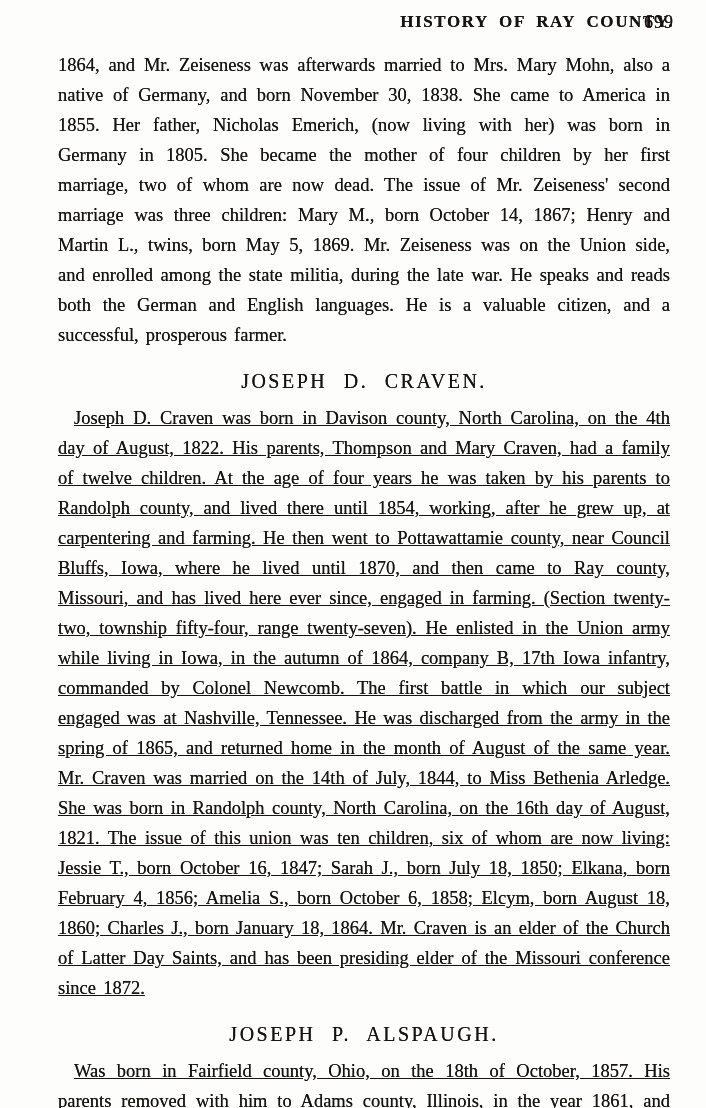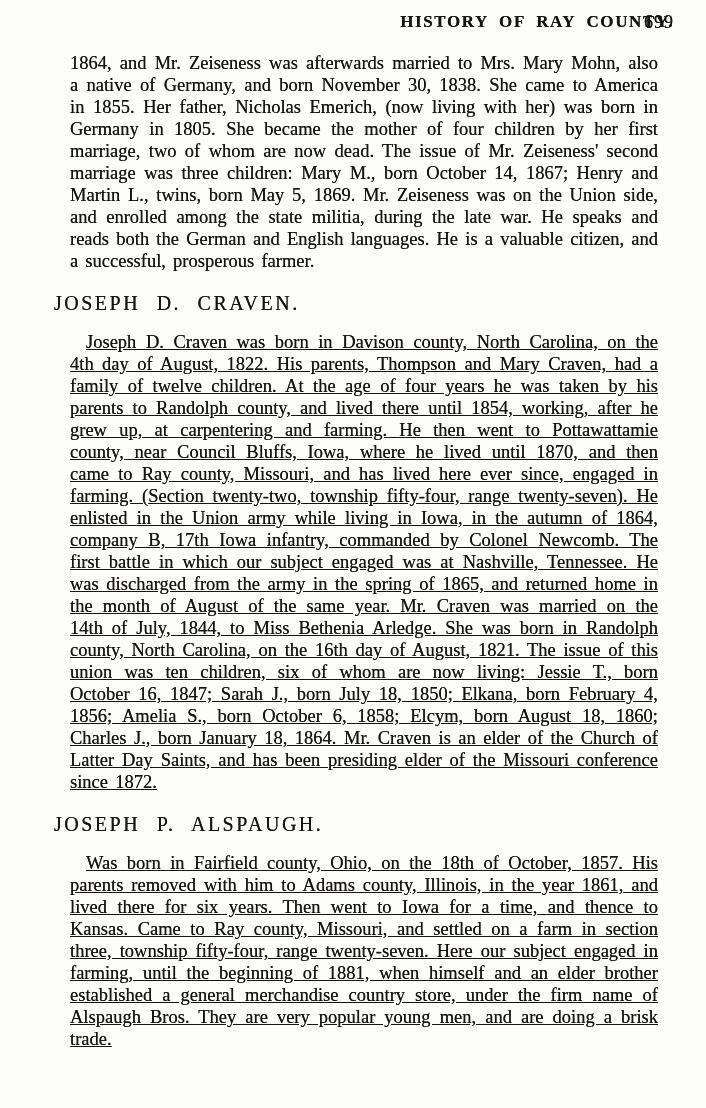--- a/index.html
+++ b/index.html
@@ -32,32 +32,33 @@
     word-spacing: 5px;
   }
   .page-number {
     position: absolute;
     right: 0;
     top: 0;
     font-size: 18px;
     letter-spacing: 1px;
   }
   .body-text p.para {
-    margin: 16px;
+    margin: 4px;
     font-size: 18.5px;
-    line-height: 22px;
+    line-height: 30px;
     text-align: justify;
     word-spacing: 2.5px;
   }
   .body-text p.para.indent {
     text-indent: 16px;
     text-decoration: underline;
   }
   h2.section-heading {
     margin: 20px 0 10px 0;
+    text-align: center;
     font-weight: normal;
     font-size: 20px;
     letter-spacing: 2.5px;
     word-spacing: 9px;
   }
 </style>
 </head>
 <body>
 
 <div class="page">

